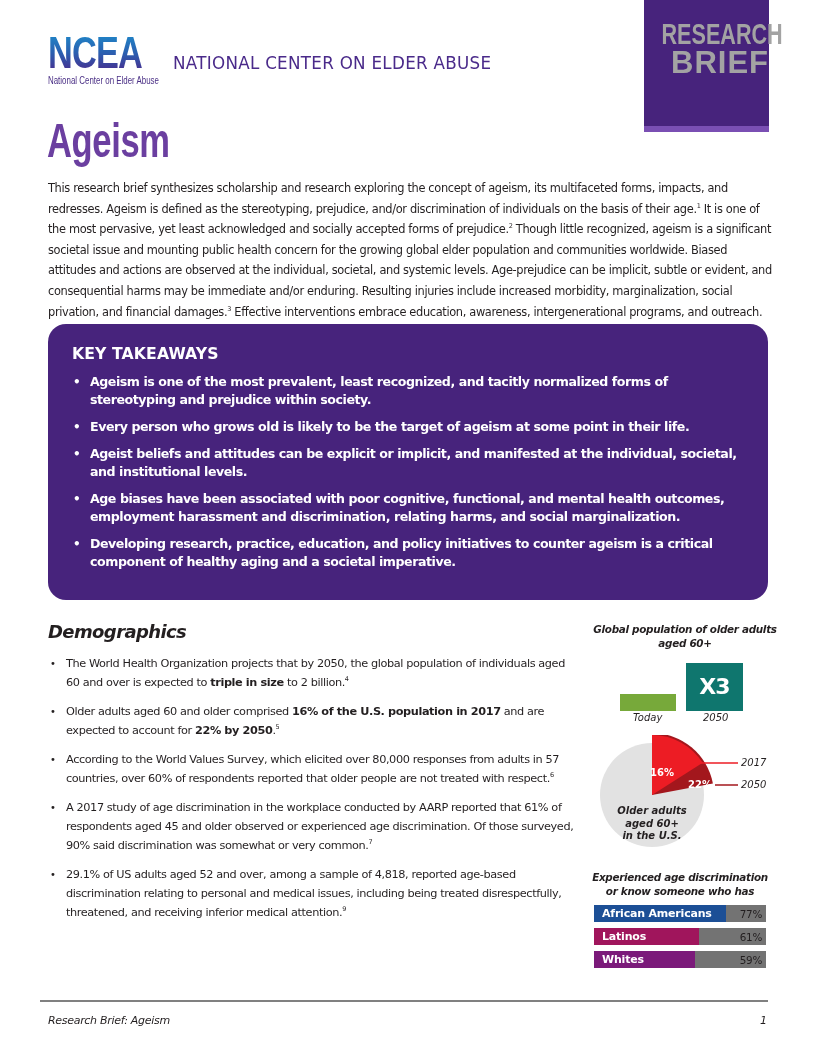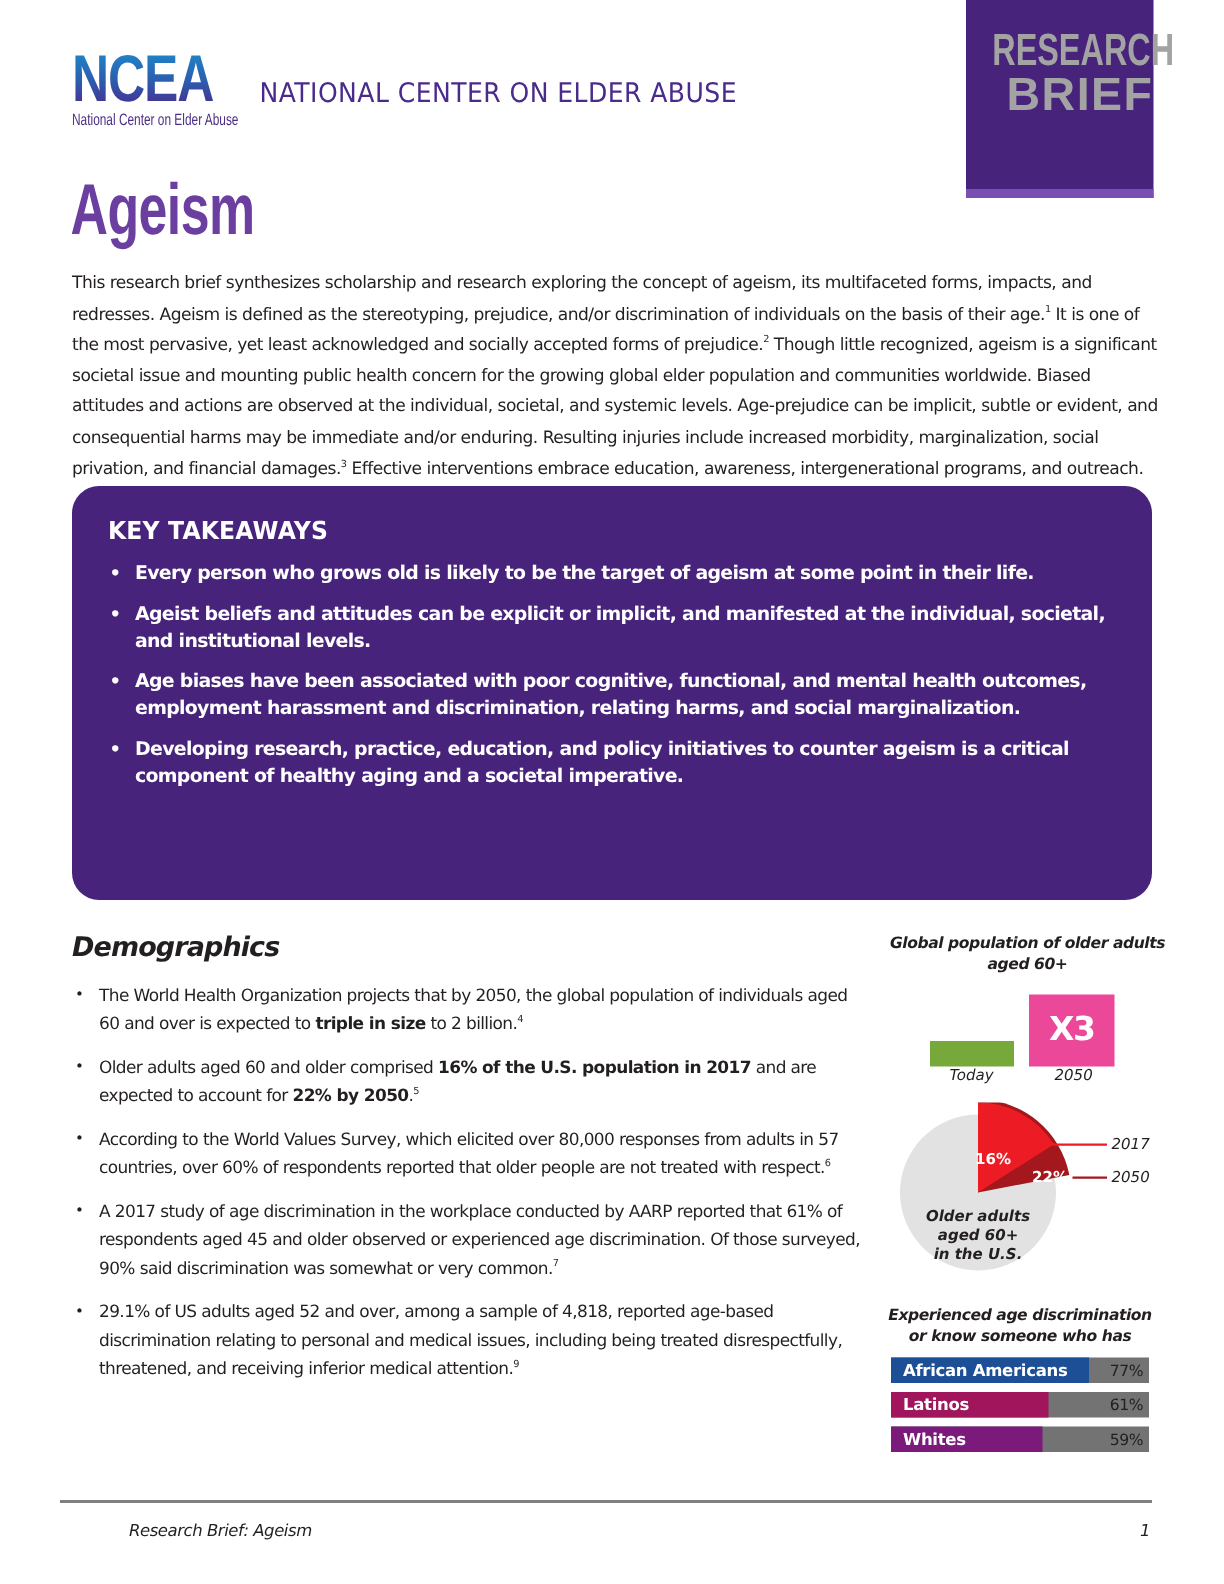--- a/index.html
+++ b/index.html
@@ -101,21 +101,21 @@
   .disc .cap { width: 180px; margin-left: 0; }
   .disc-rows { margin-top: 7px; margin-left: 4px; }
   .disc-row { position: relative; width: 172px; height: 17px; background: #737373; margin-bottom: 6px; }
   .disc-fill { position: absolute; left: 0; top: 0; height: 17px; }
   .disc-label { position: absolute; left: 8px; top: 0; line-height: 17px; color: #fff;
     font-family: "DejaVu Sans", sans-serif; font-weight: bold; font-size: 11px; letter-spacing: -0.2px; white-space: nowrap; }
   .disc-val { position: absolute; right: 4px; top: 0; line-height: 18px; font-family: "DejaVu Sans", sans-serif; font-size: 10.4px; color: #231f20; letter-spacing: -0.3px; }
 
   
   .footer-rule { position: absolute; left: 40px; top: 1000px; width: 728px; height: 1.5px; background: #808080; }
-  .footer-left { position: absolute; left: 48px; top: 1014px; font-family: "DejaVu Sans", sans-serif; font-style: italic; font-size: 11px; color: #231f20; letter-spacing: -0.3px; margin-left: 38px; }
+  .footer-left { position: absolute; left: 48px; top: 1014px; font-family: "DejaVu Sans", sans-serif; font-style: italic; font-size: 11px; color: #231f20; letter-spacing: -0.3px; }
   .footer-right { position: absolute; left: 760px; top: 1014px; font-family: "DejaVu Sans", sans-serif; font-style: italic; font-size: 11px; color: #231f20; }
 </style>
 </head>
 <body>
 
 <div class="logo">
   <span class="logo-mark">NCEA</span>
   <span class="logo-sub">National Center on Elder Abuse</span>
 </div>
 <div class="org-name">NATIONAL CENTER ON ELDER ABUSE</div>
@@ -124,41 +124,42 @@
   <span class="l2">BRIEF</span>
 </div>
 
 <h1 class="title">Ageism</h1>
 
 <p class="intro"><span>This research brief synthesizes scholarship and research exploring the concept of ageism, its multifaceted forms, impacts, and redresses. Ageism is defined as the stereotyping, prejudice, and/or discrimination of individuals on the basis of their age.</span><sup>1</sup><span> It is one of the most pervasive, yet least acknowledged and socially accepted forms of prejudice.</span><sup>2</sup><span> Though little recognized, ageism is a significant societal issue and mounting public health concern for the growing global elder population and communities worldwide. Biased attitudes and actions are observed at the individual, societal, and systemic levels. Age-prejudice can be implicit, subtle or evident, and consequential harms may be immediate and/or enduring. Resulting injuries include increased morbidity, marginalization, social privation, and financial damages.</span><sup>3</sup><span> Effective interventions embrace education, awareness, intergenerational programs, and outreach.</span></p>
 
 <section class="takeaways">
   <h2>KEY TAKEAWAYS</h2>
   <ul>
+    <li>Ageism is one of the most prevalent, least recognized, and tacitly normalized forms of stereotyping and prejudice within society.</li>
     <li>Every person who grows old is likely to be the target of ageism at some point in their life.</li>
     <li>Ageist beliefs and attitudes can be explicit or implicit, and manifested at the individual, societal, and institutional levels.</li>
     <li>Age biases have been associated with poor cognitive, functional, and mental health outcomes, employment harassment and discrimination, relating harms, and social marginalization.</li>
     <li>Developing research, practice, education, and policy initiatives to counter ageism is a critical component of healthy aging and a societal imperative.</li>
   </ul>
 </section>
 
 <h2 class="demo-title">Demographics</h2>
 <ul class="demo-list">
   <li><span>The World Health Organization projects that by 2050, the global population of individuals aged 60 and over is expected to </span><b>triple in size</b><span> to 2 billion.</span><sup>4</sup></li>
   <li><span>Older adults aged 60 and older comprised </span><b>16% of the U.S. population in 2017</b><span> and are expected to account for </span><b>22% by 2050</b><span>.</span><sup>5</sup></li>
   <li><span>According to the World Values Survey, which elicited over 80,000 responses from adults in 57 countries, over 60% of respondents reported that older people are not treated with respect.</span><sup>6</sup></li>
   <li><span>A 2017 study of age discrimination in the workplace conducted by AARP reported that 61% of respondents aged 45 and older observed or experienced age discrimination. Of those surveyed, 90% said discrimination was somewhat or very common.</span><sup>7</sup></li>
   <li><span>29.1% of US adults aged 52 and over, among a sample of 4,818, reported age-based discrimination relating to personal and medical issues, including being treated disrespectfully, threatened, and receiving inferior medical attention.</span><sup>9</sup></li>
 </ul>
 
 <aside class="side">
   <div class="glob">
     <div class="cap">Global population of older adults aged 60+</div>
     <div class="bar-today" style="background: rgb(119, 169, 58);"></div>
-    <div class="bar-2050" style="background: #ec4899;">X3</div>
+    <div class="bar-2050" style="background: #0f766e;">X3</div>
     <div class="lbl-today">Today</div>
     <div class="lbl-2050">2050</div>
   </div>
 
   <div class="pie-wrap">
     <svg id="pie-svg" width="190" height="130" viewBox="0 0 190 130">
         <circle cx="62" cy="60" r="52" fill="#e2e2e2"></circle>
         <path d="M62,60 L62.00000000000001,-2 A62,62 0 0 1 122.90180954517871,48.38235849568507 Z" fill="#a3171d"></path>
         <path d="M62,60 L62.00000000000001,0 A60,60 0 0 1 112.65967553012092,27.850392301260207 Z" fill="#ed1c24"></path>
         <line x1="100" y1="28" x2="148" y2="28" stroke="#ed1c24" stroke-width="1.5"></line>

